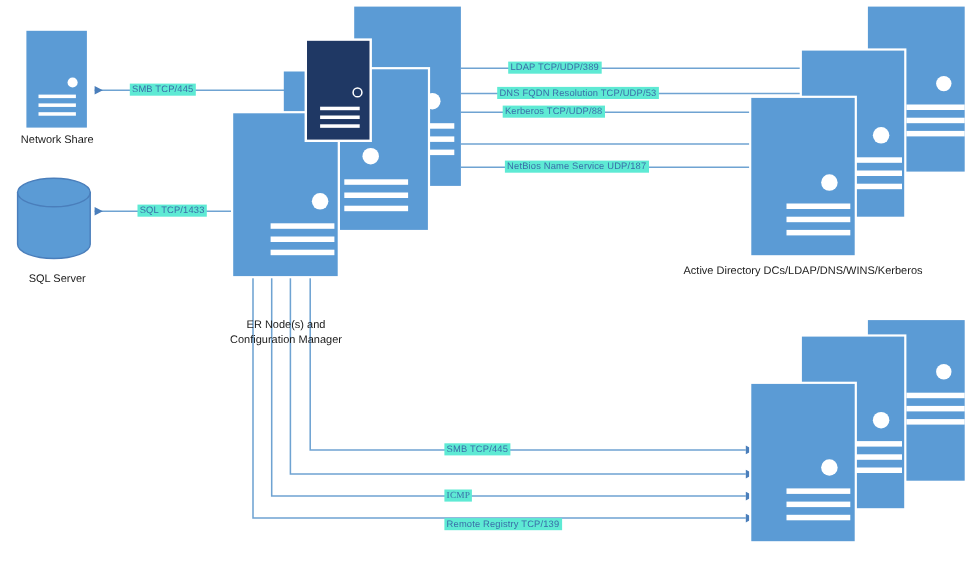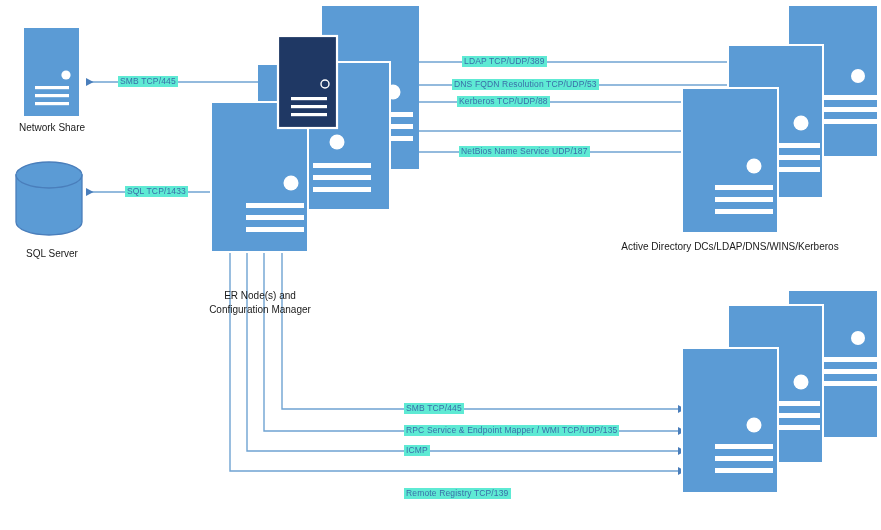--- a/index.html
+++ b/index.html
@@ -148,23 +148,22 @@
 
   <div class="lbl" style="left:118px;top:76px;">SMB TCP/445</div>
   <div class="lbl" style="left:115px;top:186px;margin-left:10px;">SQL TCP/1433</div>
 
   <div class="lbl" style="left:462px;top:56px;">LDAP TCP/UDP/389</div>
   <div class="lbl" style="left:452px;top:79px;">DNS FQDN Resolution TCP/UDP/53</div>
   <div class="lbl" style="left:457px;top:96px;">Kerberos  TCP/UDP/88</div>
   <div class="lbl" style="left:459px;top:146px;">NetBios Name Service  UDP/187</div>
 
   <div class="lbl" style="left:404px;top:403px;">SMB TCP/445</div>
-  <div class="lbl" style="left:404px;top:425px;">RPC Service &amp; Endpoint Mapper / WMI TCP/UDP/135</div>
-  <div class="lbl" style="left:404px;top:445px;">ICMP</div>
-  <div class="lbl" style="left:404px;top:488px;">Remote Registry TCP/139</div>
+  <div class="lbl" style="left:404px;top:445px;font-family:Liberation Serif, serif;">ICMP</div>
+  <div class="lbl" style="left:404px;top:471px;">Remote Registry TCP/139</div>
 
   <div class="nodelabel" style="left:4px;top:121px;width:96px;">Network Share</div>
 
   <div class="nodelabel" style="left:4px;top:247px;width:96px;">SQL Server</div>
 
   <div class="nodelabel" style="left:180px;top:258px;width:160px;margin-top:31px;">
     <span>ER Node(s) and</span><br>
     <span>Configuration Manager</span>
   </div>
 

